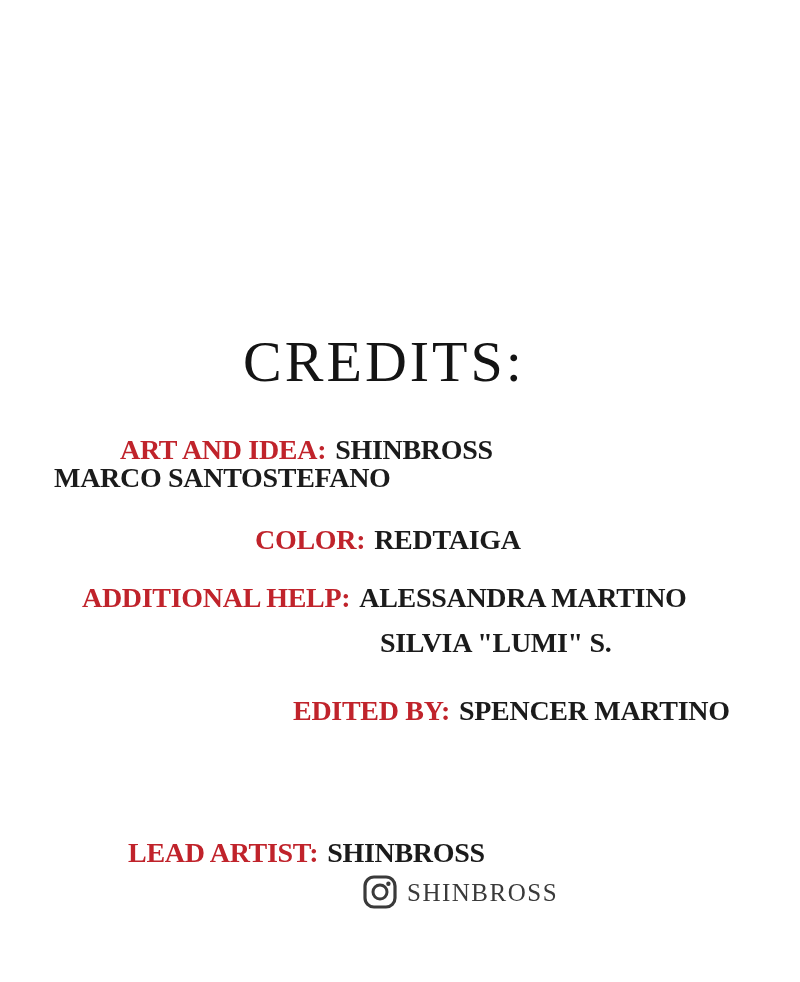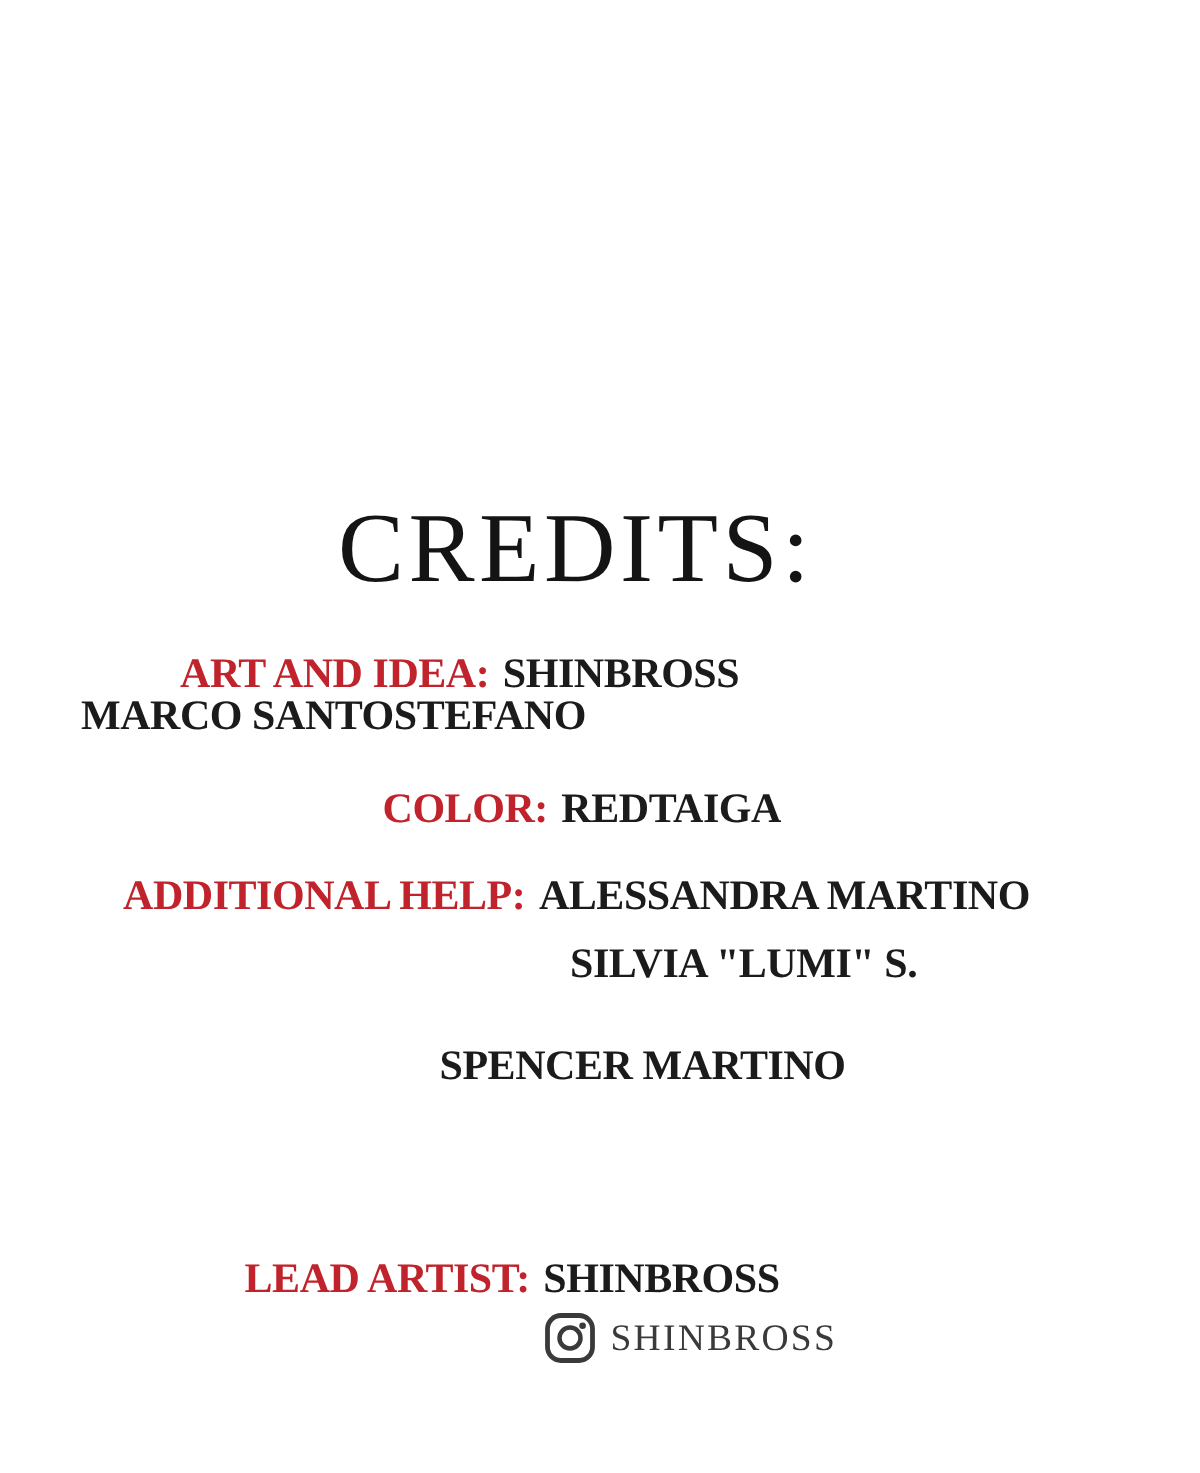--- a/index.html
+++ b/index.html
@@ -11,21 +11,21 @@
     background: #ffffff;
     overflow: hidden;
     font-family: "Liberation Serif", serif;
   }
   .title {
     position: absolute;
     top: 333px;
     left: 0;
     width: 768px; 
     text-align: center;
-    font-size: 66px;
+    font-size: 58px;
     line-height: 1;
     font-weight: 500;
     letter-spacing: 3px;
     color: #141414;
   }
   .credit-row {
     position: absolute;
     display: flex;
     gap: 9px;
     line-height: 1;
@@ -35,21 +35,21 @@
     white-space: nowrap;
   }
   .credit-label { color: #c0232b; }
   .credit-value { color: #1b1b1b; }
   .row-1 { top: 436px; left: 120px; text-align: center; }
   .row-2 { top: 464px; left: 54px; }
   .row-3 { top: 526px; left: 255px; }
   .row-4 { top: 584px; left: 82px; }
   .row-5 { top: 629px; left: 380px; }
   .row-6 { top: 697px; left: 293px; }
-  .row-7 { top: 839px; left: 128px; margin-left: 35px; }
+  .row-7 { top: 839px; left: 128px; }
   .social-row {
     position: absolute;
     top: 875px;
     left: 363px;
     display: flex;
     align-items: center;
     gap: 10px;
   }
   .insta-icon-box {
     width: 34px;
@@ -90,20 +90,21 @@
   <div class="credit-row row-4">
     <span class="credit-label">ADDITIONAL HELP:</span>
     <span class="credit-value">ALESSANDRA MARTINO</span>
   </div>
 
   <div class="credit-row row-5">
     <span class="credit-value">SILVIA "LUMI" S.</span>
   </div>
 
   <div class="credit-row row-6">
+    <span class="credit-label">EDITED BY:</span>
     <span class="credit-value">SPENCER MARTINO</span>
   </div>
 
   <div class="credit-row row-7">
     <span class="credit-label">LEAD ARTIST:</span>
     <span class="credit-value">SHINBROSS</span>
   </div>
 
   <div class="social-row">
     <span class="insta-icon-box">

